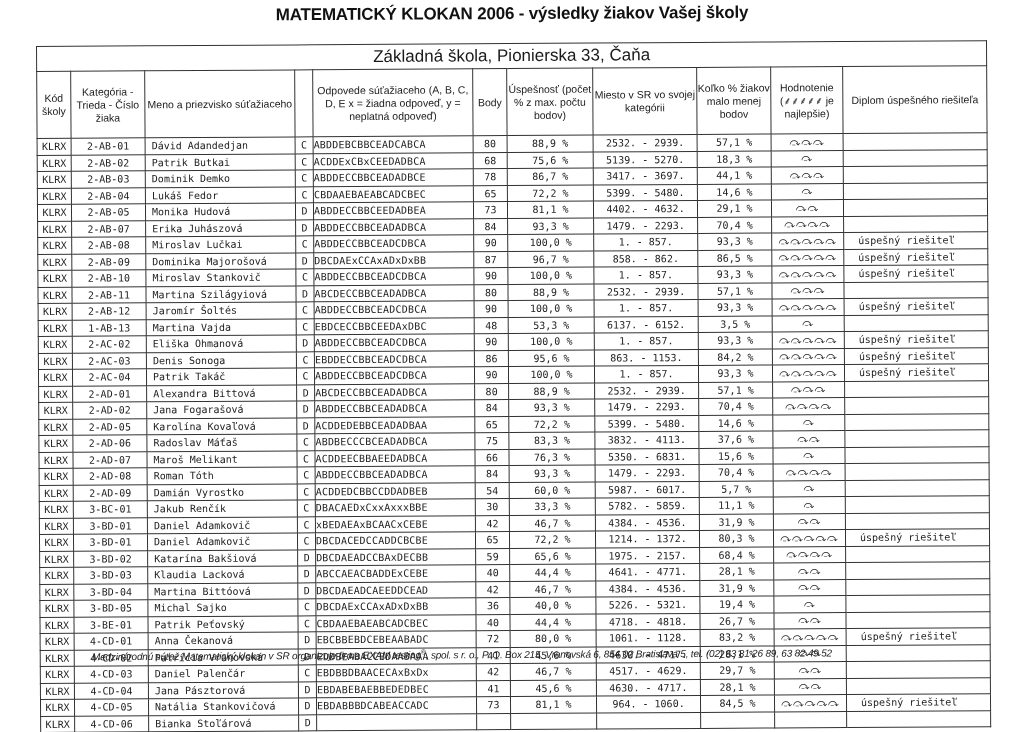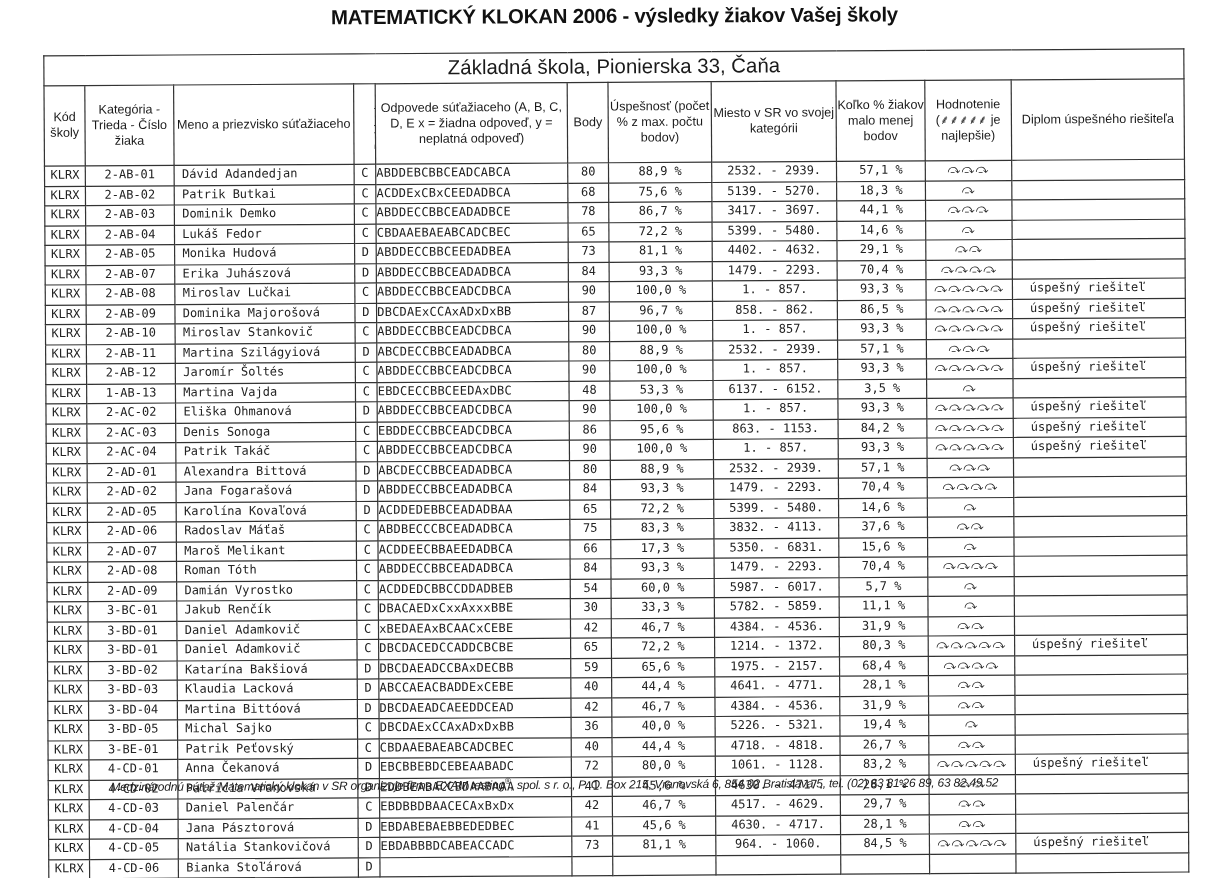--- a/index.html
+++ b/index.html
@@ -306,21 +306,21 @@
           <td class="rank"><span>⤼⤼</span></td>
           <td class="dip"></td>
         </tr>
         <tr>
           <td class="c">KLRX</td>
           <td class="c">2-AD-07</td>
           <td class="l">Maroš Melikant</td>
           <td class="c">C</td>
           <td class="ans">ACDDEECBBAEEDADBCA</td>
           <td class="c">66</td>
-          <td class="c">17,3 %</td>
+          <td class="c">76,3 %</td>
           <td class="c">5350. - 6831.</td>
           <td class="c">15,6 %</td>
           <td class="rank"><span>⤼</span></td>
           <td class="dip"></td>
         </tr>
         <tr>
           <td class="c">KLRX</td>
           <td class="c">2-AD-08</td>
           <td class="l">Roman Tóth</td>
           <td class="c">C</td>

